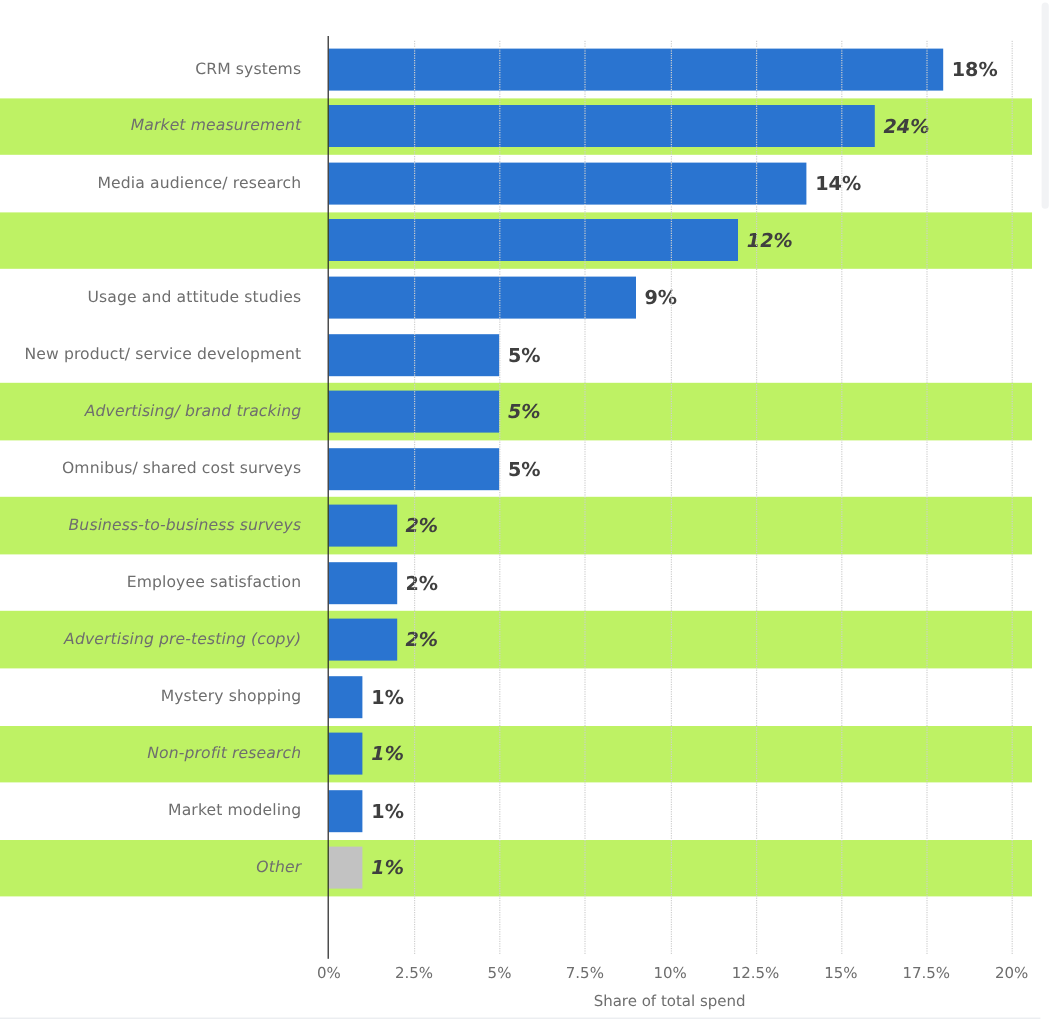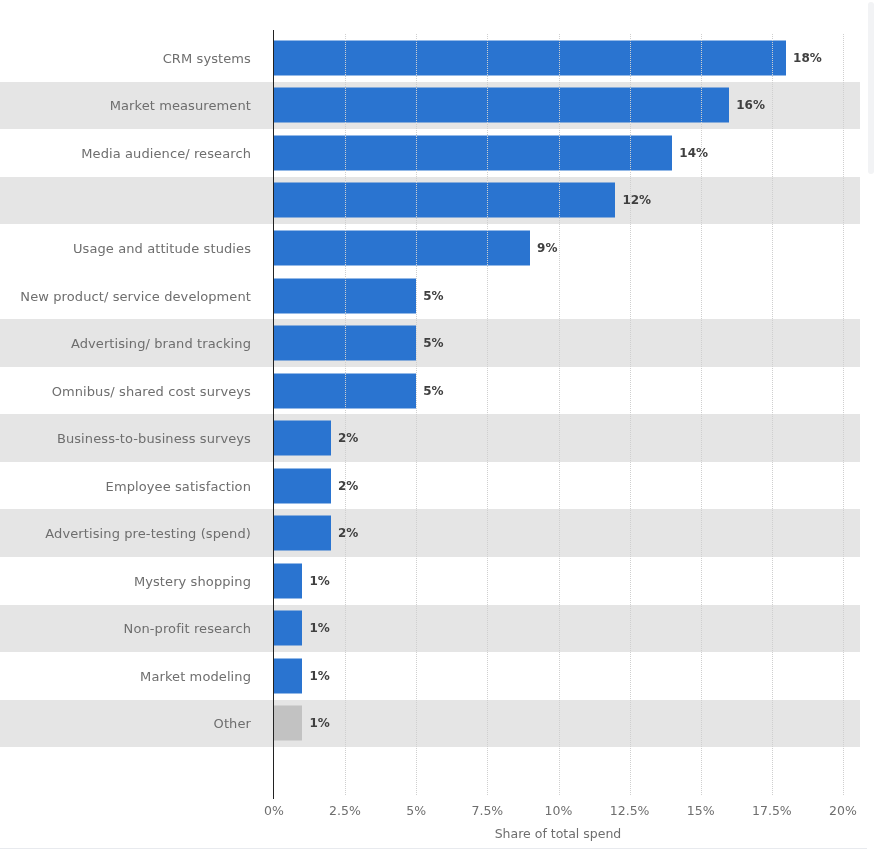--- a/index.html
+++ b/index.html
@@ -41,21 +41,22 @@
     height: 761px;
   }
 
   .row {
     position: relative;
     height: 47.55px;
     width: 100%;
     box-sizing: border-box;
   }
   .row.band {
-    background: #e5e5e5;
+    background: #bef264;
+    font-style: italic;
   }
 
   .cat-label {
     position: absolute;
     right: 609px;           
     top: 50%;
     transform: translateY(-50%);
     font-size: 13px;
     color: #6e6e6e;
     white-space: nowrap;
@@ -71,21 +72,21 @@
     background: #2a74d0;
   }
   .bar.other {
     background: #c2c2c2;
   }
 
   .val-label {
     position: absolute;
     top: 50%;
     transform: translateY(-50%);
-    font-size: 12px;
+    font-size: 16px;
     font-weight: bold;
     color: #3f3f3f;
     white-space: nowrap;
   }
 
   
   .grid {
     position: absolute;
     top: 34px;
     height: 761px;
@@ -156,21 +157,21 @@
 
     <div class="rows" id="rows">
         <div class="row">
           <div class="cat-label">CRM systems</div>
           <div class="bar" style="width: 512.1px; background: rgb(42, 116, 208);"></div>
           <div class="val-label" style="left: 793.1px;">18%</div>
         </div>
         <div class="row band">
           <div class="cat-label">Market measurement</div>
           <div class="bar" style="width: 455.2px; background: rgb(42, 116, 208);"></div>
-          <div class="val-label" style="left: 736.2px;">16%</div>
+          <div class="val-label" style="left: 736.2px;">24%</div>
         </div>
         <div class="row">
           <div class="cat-label">Media audience/ research</div>
           <div class="bar" style="width: 398.3px; background: rgb(42, 116, 208);"></div>
           <div class="val-label" style="left: 679.3px;">14%</div>
         </div>
         <div class="row band">
           <div class="bar" style="width: 341.4px; background: rgb(42, 116, 208);"></div>
           <div class="val-label" style="left: 622.4px;">12%</div>
         </div>
@@ -198,21 +199,21 @@
           <div class="cat-label">Business-to-business surveys</div>
           <div class="bar" style="width: 56.9px; background: rgb(42, 116, 208);"></div>
           <div class="val-label" style="left: 337.9px;">2%</div>
         </div>
         <div class="row">
           <div class="cat-label">Employee satisfaction</div>
           <div class="bar" style="width: 56.9px; background: rgb(42, 116, 208);"></div>
           <div class="val-label" style="left: 337.9px;">2%</div>
         </div>
         <div class="row band">
-          <div class="cat-label">Advertising pre-testing (spend)</div>
+          <div class="cat-label">Advertising pre-testing (copy)</div>
           <div class="bar" style="width: 56.9px; background: rgb(42, 116, 208);"></div>
           <div class="val-label" style="left: 337.9px;">2%</div>
         </div>
         <div class="row">
           <div class="cat-label">Mystery shopping</div>
           <div class="bar" style="width: 28.45px; background: rgb(42, 116, 208);"></div>
           <div class="val-label" style="left: 309.45px;">1%</div>
         </div>
         <div class="row band">
           <div class="cat-label">Non-profit research</div>

